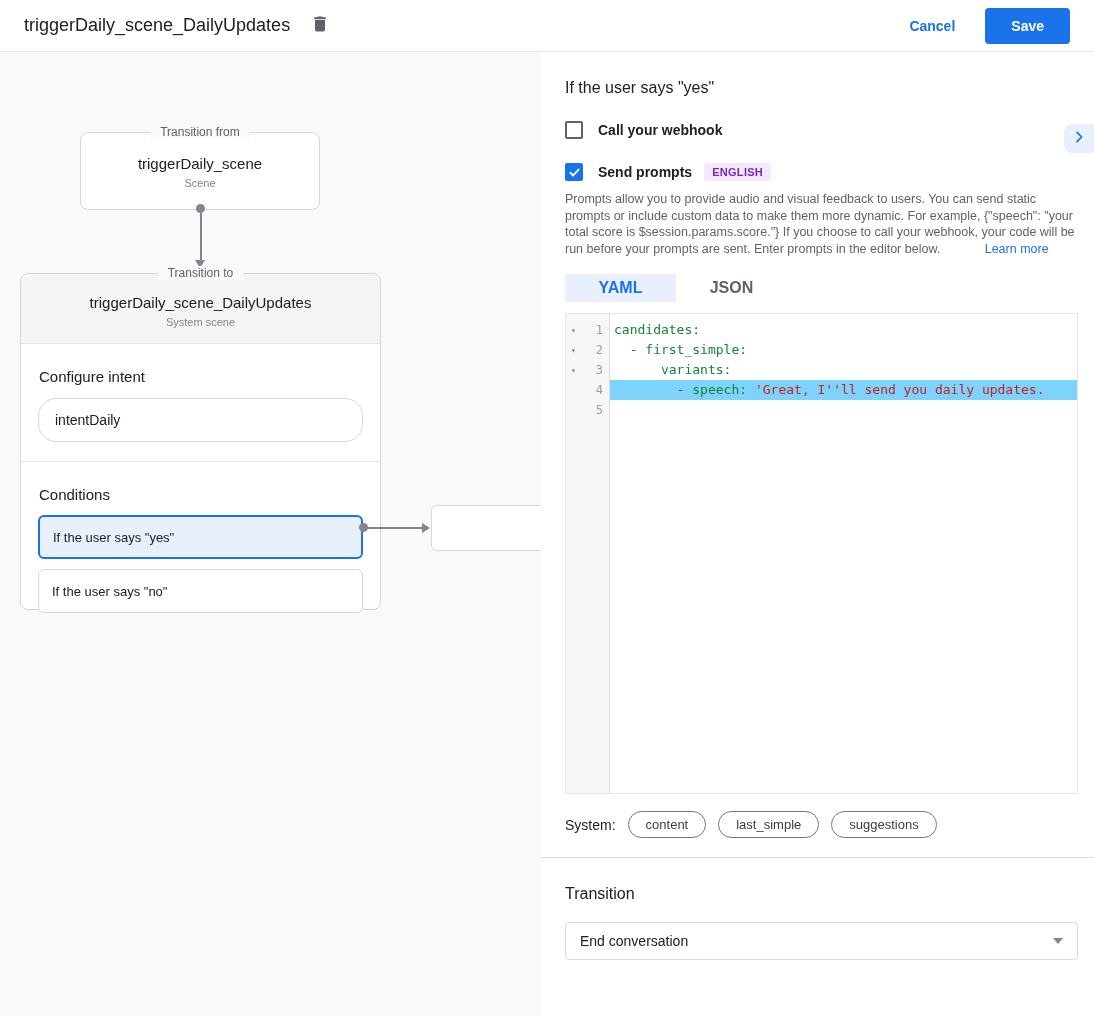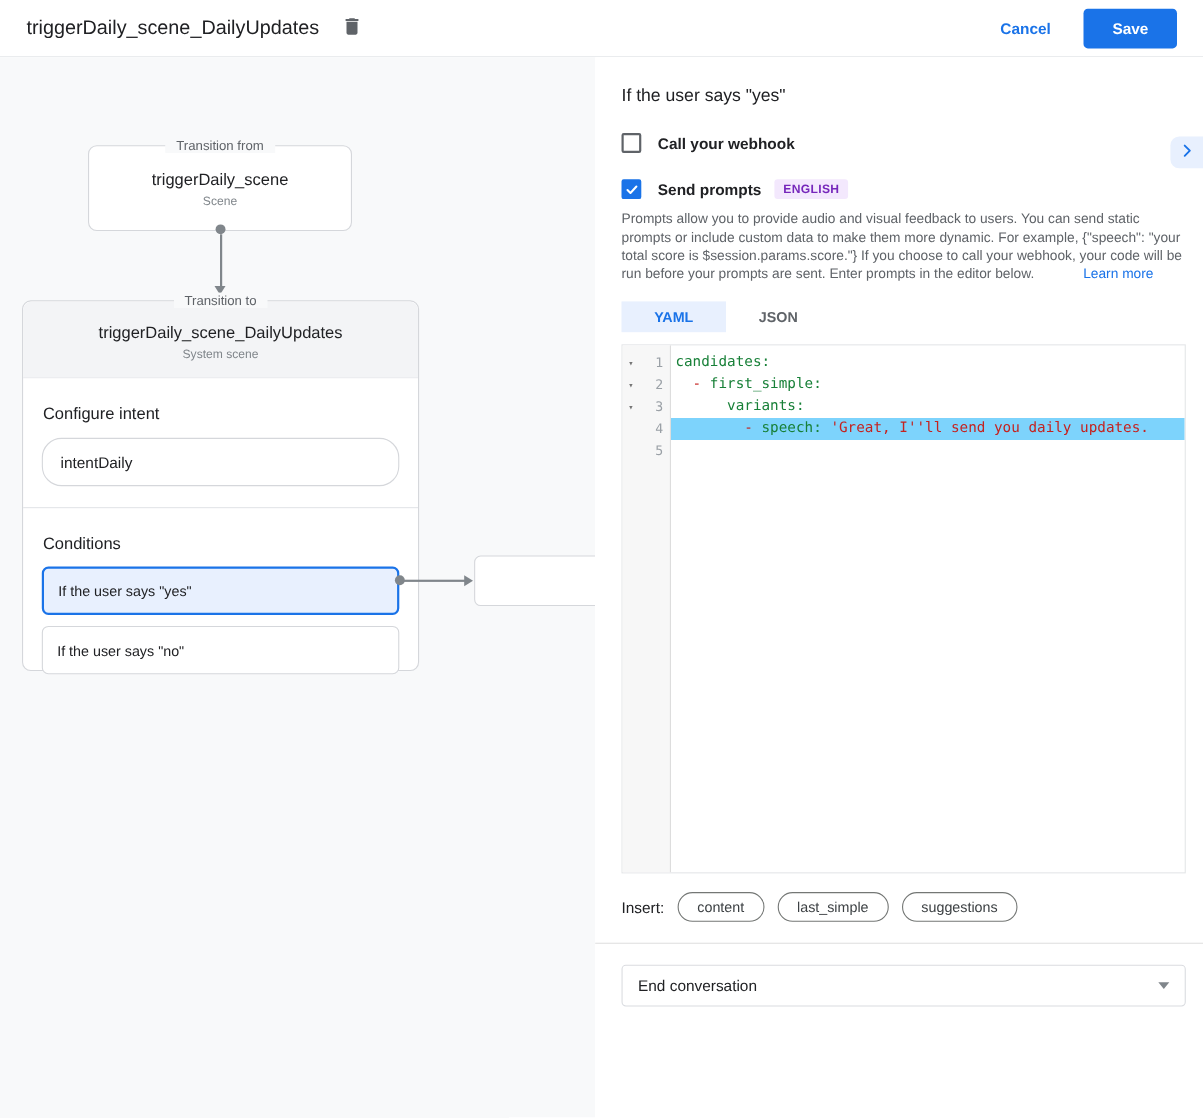--- a/index.html
+++ b/index.html
@@ -77,22 +77,22 @@
   .checkbox.checked { background:#1a73e8; border-color:#1a73e8; }
   .check-label { font-size:14px; font-weight:700; color:#202124; margin-left:15px; }
   .lang-badge { margin-left:12px; background:#f3e8fd; color:#7627bb; font-size:11px;
     font-weight:700; letter-spacing:.3px; padding:3px 8px; border-radius:3px; }
 
   .prompts-desc { margin-top:10px; font-size:12.5px; line-height:1.32;
     color:#5f6368; max-width:520px; }
   .learn-more { color:#1a73e8; cursor:pointer; text-decoration:none;padding-left:41px; }
 
   .tabs { display:flex; margin-top:17px; }
-  .tab { width:95px; height:28px; display:flex; align-items:center; justify-content:center;
-    font-size:13px; font-weight:700; color:#5f6368; cursor:pointer; }
+  .tab { width:111px; height:28px; display:flex; align-items:center; justify-content:center;
+    font-size:16px; font-weight:700; color:#5f6368; cursor:pointer; }
   .tab.active { background:#e8f0fe; color:#1a73e8; }
 
   .editor { margin-top:11px; height:481px; border:1px solid #e4e6e8; display:flex;
     font-family:"DejaVu Sans Mono", monospace; font-size:13px; background:#fff; }
   .gutter { width:44px; background:#f7f7f7; border-right:1px solid #ddd; flex:none;
     padding-top:6px; }
   .gutter-line { height:20px; display:flex; align-items:center; }
   .fold { width:15px; font-size:8px; color:#757575; text-align:center; cursor:pointer; }
   .lnum { flex:1; text-align:right; padding-right:6px; color:#9aa0a6; font-size:12px; }
   .code { flex:1; padding-top:6px; overflow:hidden; }
@@ -239,29 +239,30 @@
       <div class="code" id="editor-code">
           <div class="code-line"><span class="tok-key">candidates:</span></div>
           <div class="code-line"><span class="tok-plain">  </span><span class="tok-dash">- </span><span class="tok-key">first_simple:</span></div>
           <div class="code-line"><span class="tok-plain">      </span><span class="tok-key">variants:</span></div>
           <div class="code-line active"><span class="tok-plain">        </span><span class="tok-dash">- </span><span class="tok-key">speech: </span><span class="tok-str">'Great, I''ll send you daily updates.</span></div>
           <div class="code-line"></div>
         </div>
     </div>
 
     <div class="insert-row">
-      <span class="insert-label">Insert:</span>
+      <span class="insert-label">System:</span>
       <span id="insert-chips" style="display:flex">
           <button class="chip">content</button>
           <button class="chip">last_simple</button>
           <button class="chip">suggestions</button>
         </span>
     </div>
 
     <div class="panel-divider"></div>
 
+    <div class="transition-title">Transition</div>
 
     <div class="select-box">
       <span>End conversation</span>
       <span class="caret"></span>
     </div>
   </div>
 </div>
 
 </body></html>

